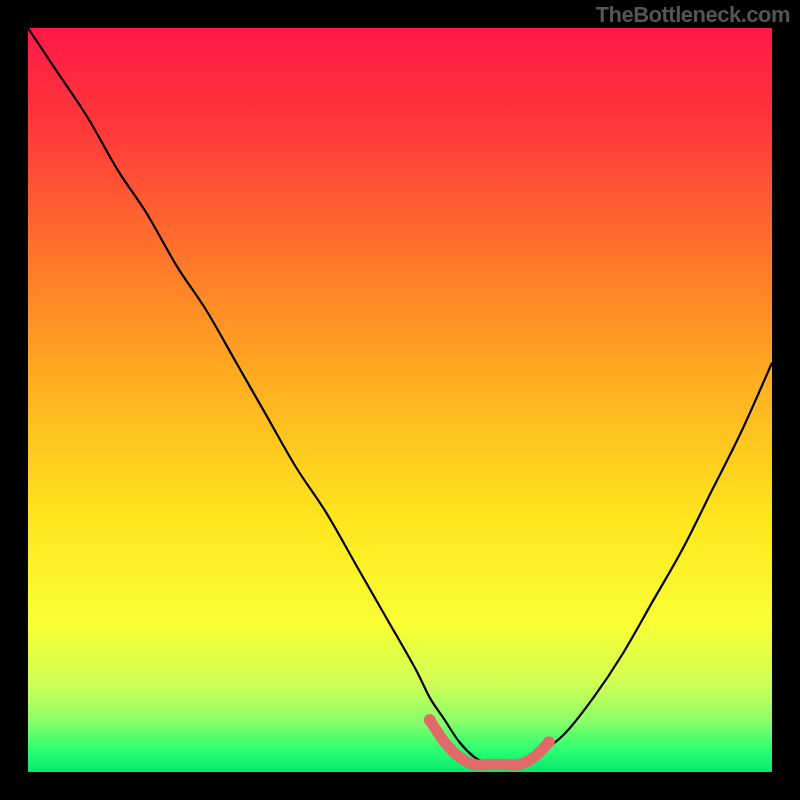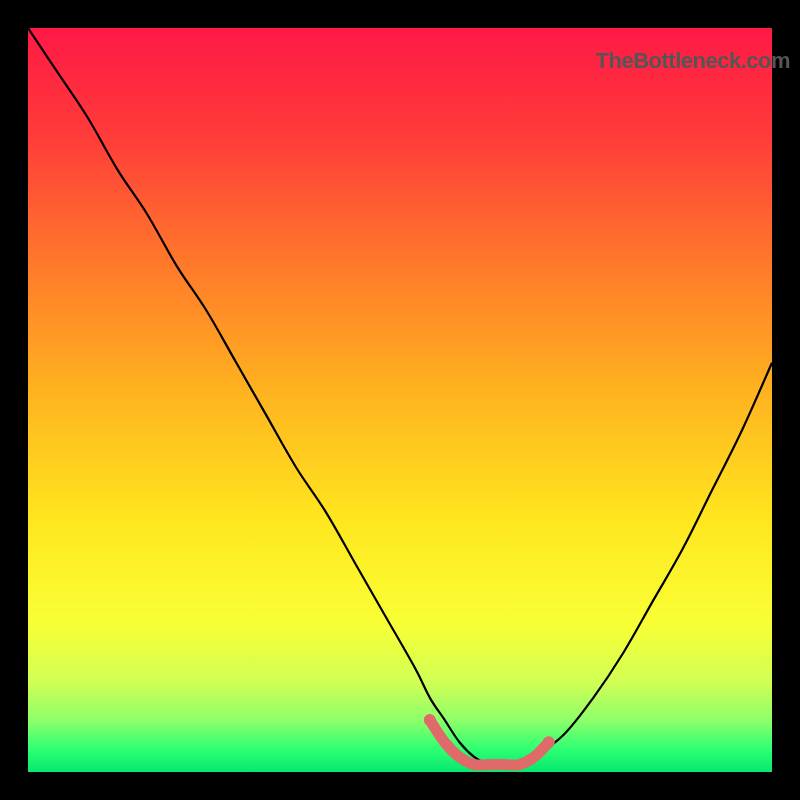--- a/index.html
+++ b/index.html
@@ -22,21 +22,20 @@
   }
   .watermark {
     position: absolute;
     top: 2px;
     right: 10px;
     color: #555;
     font-size: 22px;
     font-weight: bold;
     z-index: 10;
     letter-spacing: -0.5px;
-    margin-top: 46px;
   }
   .plot-area {
     position: absolute;
     top: 28px;
     left: 28px;
     width: 744px;
     height: 744px;
     overflow: hidden;
   }
   .gradient-bg {

